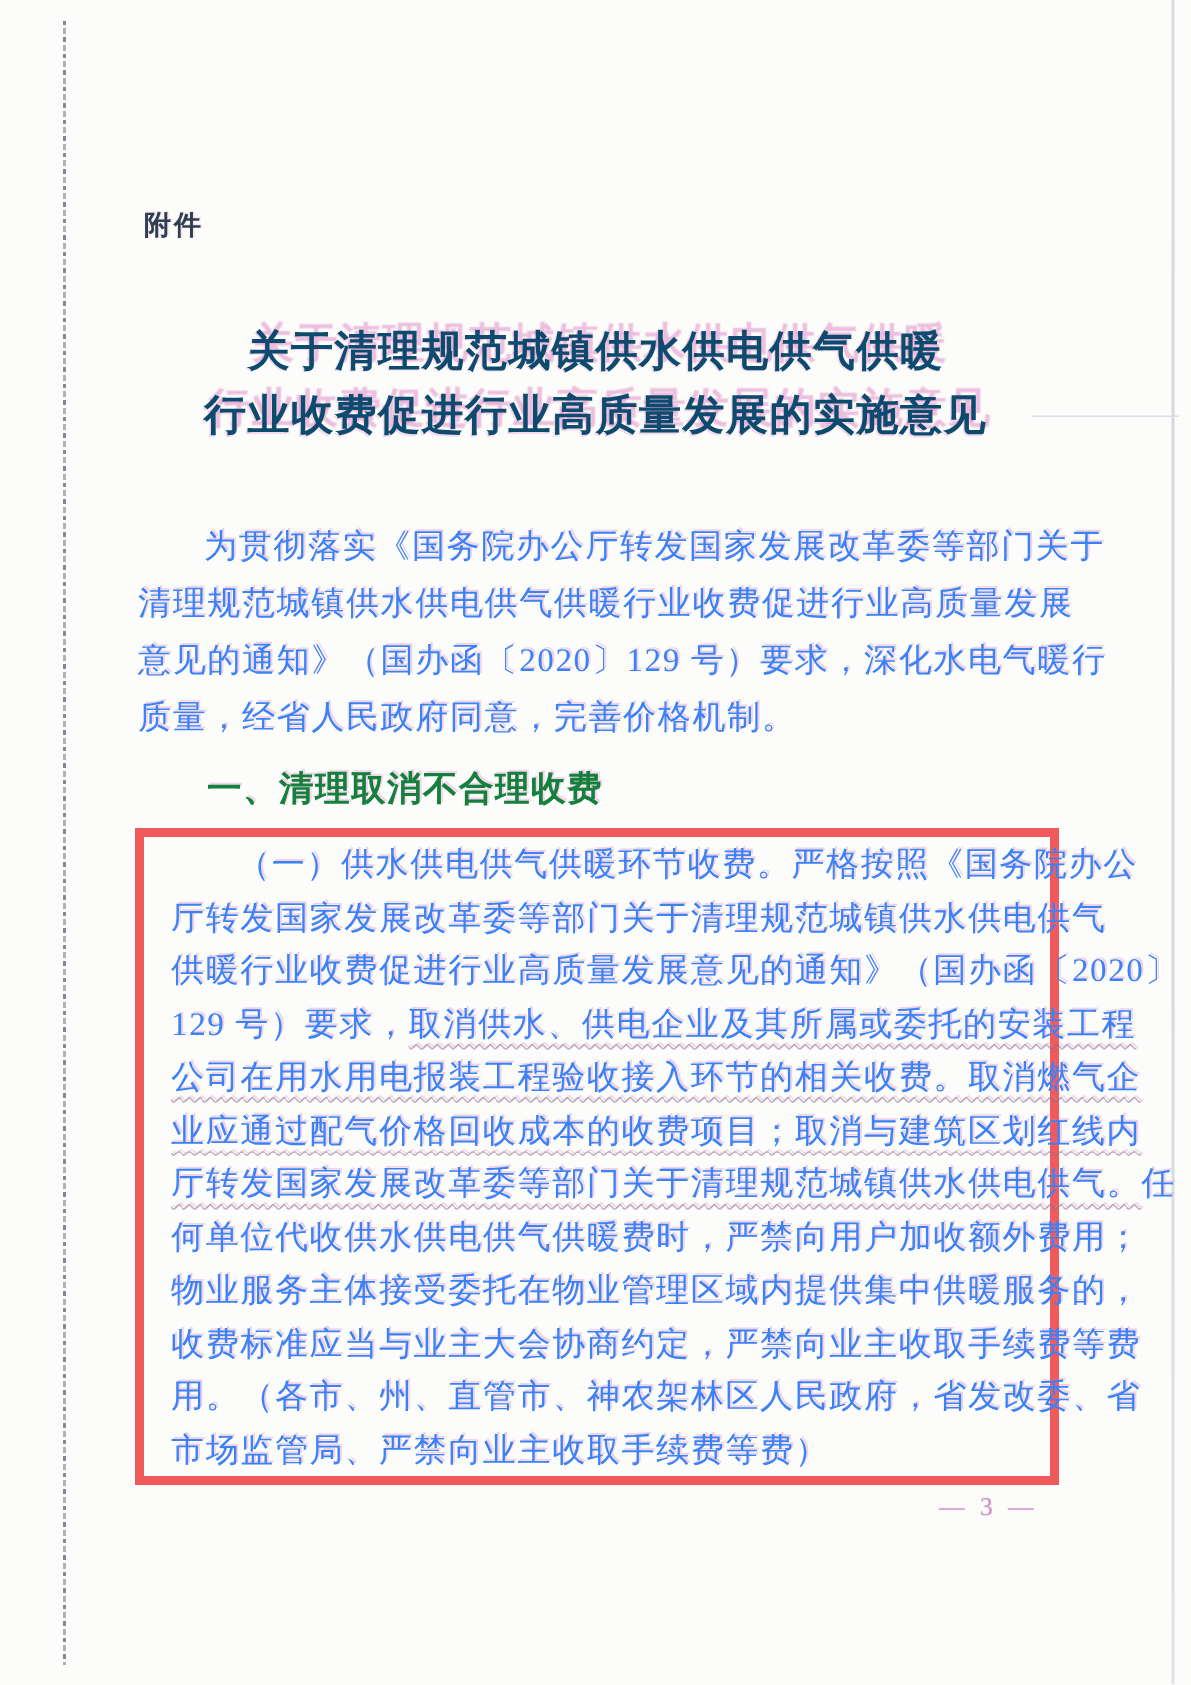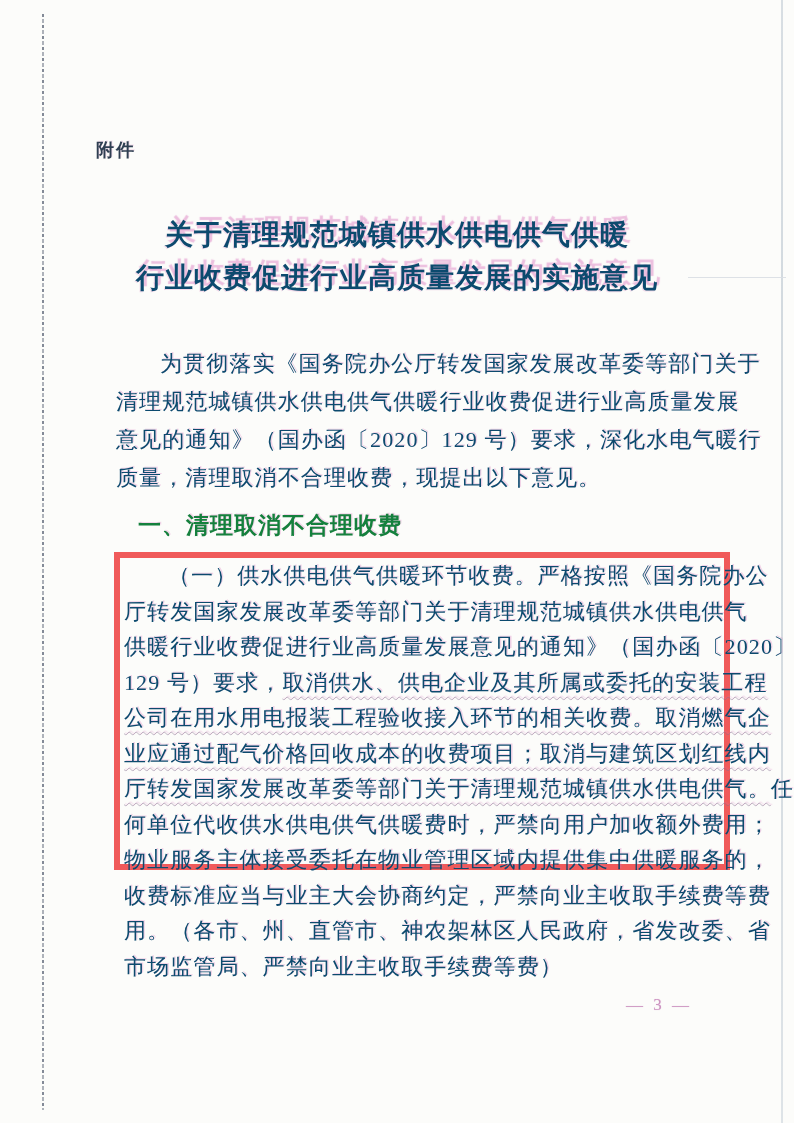--- a/index.html
+++ b/index.html
@@ -38,41 +38,40 @@
   }
   
   .title{
     position:absolute;left:0;top:213px;width:794px;
     text-align:center;font-weight:bold;color:#0c4a6e;
     font-size:28px;line-height:43px;letter-spacing:1px;
     text-shadow:3px -5px 1px rgba(214,104,183,.42), -1px 1px 0 rgba(214,104,183,.22);
   }
   
   .bodytext{
-    font-size:22px;color:#0c4a6e;letter-spacing:1.1px;
+    font-size:22px;color:#3b82f6;letter-spacing:1.1px;
     text-shadow:1.3px -1.2px 0 rgba(216,116,190,.30);
-    margin-left:24px;
   }
   .intro{
     position:absolute;left:92px;top:345px;width:616px;line-height:38px;
   }
   .line{white-space:nowrap;}
   .intro .line:first-child{text-indent:2em;}
   .heading{
     position:absolute;left:92px;top:510px;width:616px;
     font-family:"Liberation Sans","DejaVu Sans",sans-serif;
     font-size:23px;font-weight:bold;color:#15803d;
     letter-spacing:1px;padding-left:2em;
     text-shadow:1.3px -1.2px 0 rgba(216,116,190,.28);
   }
   
   .redbox{
-    position:absolute;left:90px;top:552px;width:616px;height:318px;
+    position:absolute;left:90px;top:552px;width:616px;height:438px;
     box-sizing:border-box;border:6px solid #f05a5a;
-    padding:0 4px 0 4px;
+    padding:0 4px 0 18px;
   }
   .redbox .line{line-height:35.5px;}
   .redbox .line:first-child{text-indent:2em;}
   .u{
     text-decoration:underline;
     text-decoration-style:wavy;
     text-decoration-color:rgba(130,110,140,.5);
     text-decoration-thickness:1px;
     text-underline-offset:6px;
   }
@@ -96,21 +95,21 @@
 
   <div class="title">
     <div class="line">关于清理规范城镇供水供电供气供暖</div>
     <div class="line">行业收费促进行业高质量发展的实施意见</div>
   </div>
 
   <div class="intro bodytext">
       <div class="line">为贯彻落实《国务院办公厅转发国家发展改革委等部门关于</div>
       <div class="line">清理规范城镇供水供电供气供暖行业收费促进行业高质量发展</div>
       <div class="line">意见的通知》（国办函〔2020〕129 号）要求，深化水电气暖行</div>
-      <div class="line">质量，清理取消不合理收费，现提出以下意见。</div>
+      <div class="line">质量，经省人民政府同意，完善价格机制。</div>
     </div>
 
   <div class="heading">一、清理取消不合理收费</div>
 
   <div class="redbox bodytext" style="border-color: rgb(240, 90, 90);">
       <div class="line"><span>（一）供水供电供气供暖环节收费。严格按照《国务院办公</span></div>
       <div class="line"><span>厅转发国家发展改革委等部门关于清理规范城镇供水供电供气</span></div>
       <div class="line"><span>供暖行业收费促进行业高质量发展意见的通知》（国办函〔2020〕</span></div>
       <div class="line"><span>129 号）要求，</span><span class="u">取消供水、供电企业及其所属或委托的安装工程</span></div>
       <div class="line"><span class="u">公司在用水用电报装工程验收接入环节的相关收费。取消燃气企</span></div>

